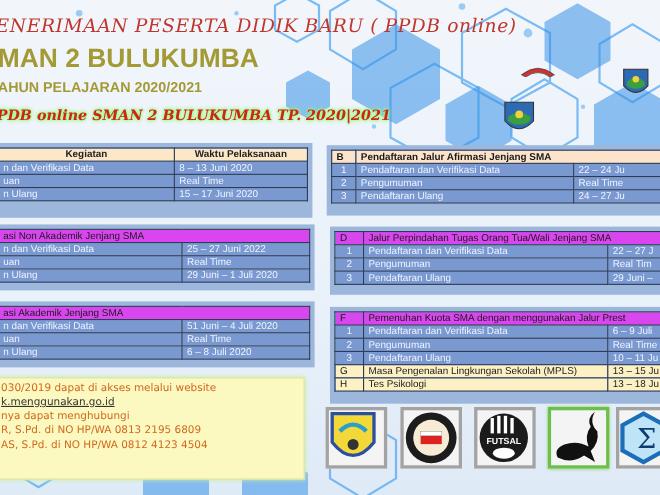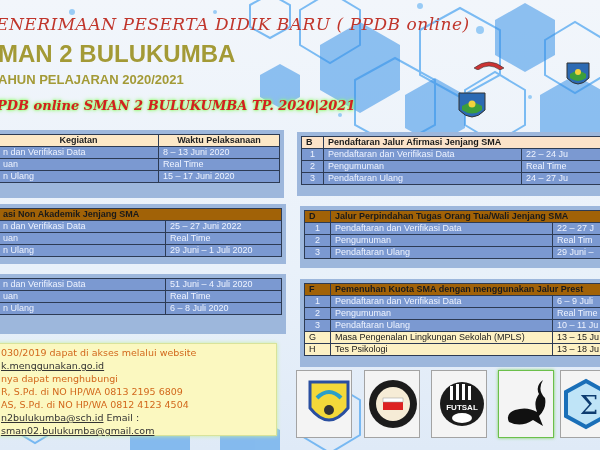--- a/index.html
+++ b/index.html
@@ -30,37 +30,37 @@
     text-shadow: 0 0 3px #7fff5a, 0 0 5px #9cff7a, 0 0 2px #b8ff9a;
   }
   .emblem { position: absolute; }
   .panel {
     position: absolute; background: #9db7dc; padding: 4px;
   }
   table { border-collapse: collapse; width: 100%; font-size: 9px; }
   td, th { border: 1px solid #2d3b54; height: 12px; line-height: 11px; padding: 0 4px; white-space: nowrap; overflow: hidden; }
   th { background: #fce8c7; color: #222; font-weight: bold; text-align: center; }
   .sec td { background: #fce3c9; color: #1a1a1a; font-weight: bold; }
-  .sec2 td { background: #a16207; color: #1a1a1a; font-weight: bold; }
+  .sec2 td { background: #d946ef; color: #1a1a1a; font-weight: normal; }
   .row td { background: #7b99d1; color: #eef3ff; }
   .row td.num { text-align: center; }
   .cream td { background: #fdf1c4; color: #1a1a1a; }
   .info {
     position: absolute; left: -6px; top: 343px; width: 283px; height: 93px;
     background: #fbf8c0; border: 1px solid #d8e39a;
     box-shadow: 0 0 4px #c8f0a0;
     padding: 2px 0 0 6px; font-size: 9.5px; line-height: 13px; color: #d2681c;
     font-family: "DejaVu Sans", sans-serif;
   }
   .info .u { text-decoration: underline; color: #333; }
   .info .blk { color: #333; }
   .logo {
-    position: absolute; top: 370px; width: 56px; height: 68px;
-    background: #f4f4f4; border: 1px solid #a3a3a3;
-    display: flex; align-items: center; justify-content: flex-end;
+    position: absolute; top: 370px; width: 56px; height: 56px;
+    background: #f4f4f4; border: 3px solid #a3a3a3;
+    display: flex; align-items: center; justify-content: flex-start;
   }
 </style>
 </head>
 <body>
 
 <svg class="bg" width="600" height="450" viewBox="0 0 600 450">
   <g fill="none" stroke="#4aa3f0" stroke-width="2" opacity="0.7">
     <polygon points="300,10 330,-8 360,10 360,45 330,63 300,45"></polygon>
     <polygon points="420,30 460,8 500,30 500,75 460,97 420,75"></polygon>
     <polygon points="545,40 575,22 605,40 605,75 575,93 545,75"></polygon>
@@ -201,20 +201,23 @@
           <td>Pendaftaran Ulang</td>
           <td>29 Juni –</td>
         </tr>
   </tbody>
     </table>
 </div>
 
 <div class="panel" style="left:-6px;top:274px;width:292px;height:60px;">
   <table>
     <tbody>
+        <tr class="sec2">
+          <td colspan="2">asi Akademik Jenjang SMA</td>
+        </tr>
     <tr class="row">
           <td style="width:167px">n dan Verifikasi Data</td>
           <td>51 Juni – 4 Juli 2020</td>
         </tr>
     <tr class="row">
           <td>uan</td>
           <td>Real Time</td>
         </tr>
     <tr class="row">
           <td>n Ulang</td>
@@ -259,23 +262,20 @@
   </tbody>
     </table>
 </div>
 
 <div class="info">
   <div>030/2019 dapat di akses melalui website</div>
   <div class="u">k.menggunakan.go.id</div>
   <div>nya dapat menghubungi</div>
   <div>R, S.Pd. di NO HP/WA 0813 2195 6809</div>
   <div>AS, S.Pd. di NO HP/WA 0812 4123 4504</div>
-  <div>
-    <span class="u">n2bulukumba@sch.id</span><span class="blk"> Email : </span><span class="u">sman02.bulukumba@gmail.com</span>
-  </div>
 </div>
 
 <div class="logo" style="left:296px;">
   <svg width="44" height="52" viewBox="0 0 44 52">
     <path d="M3,4 L41,4 L41,30 Q22,54 3,30 Z" fill="#f3d83a" stroke="#2a4fa0" stroke-width="3"></path>
     <path d="M10,20 Q22,8 34,20" fill="none" stroke="#2a9fc8" stroke-width="4"></path>
     <circle cx="22" cy="32" r="5" fill="#333"></circle>
   </svg>
 </div>
 <div class="logo" style="left:364px;">

